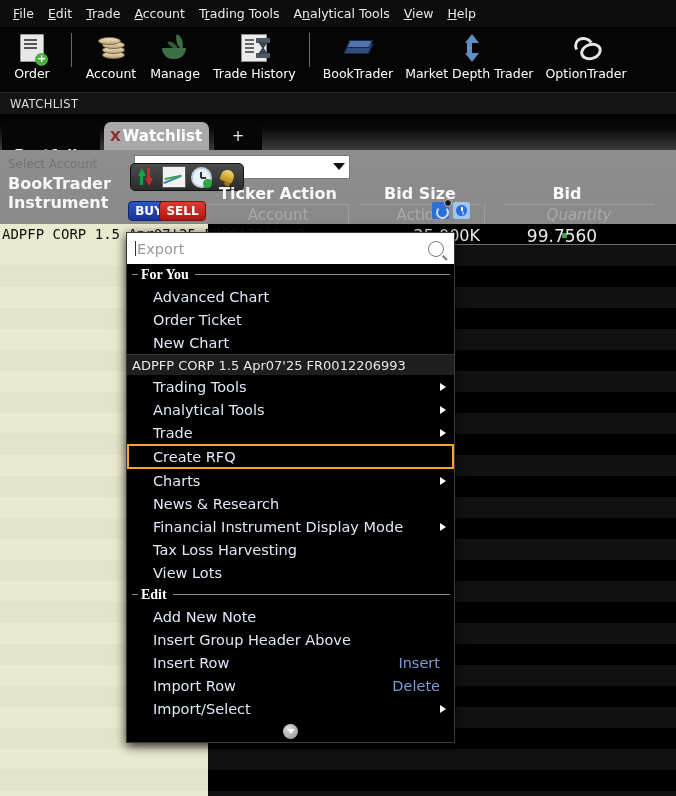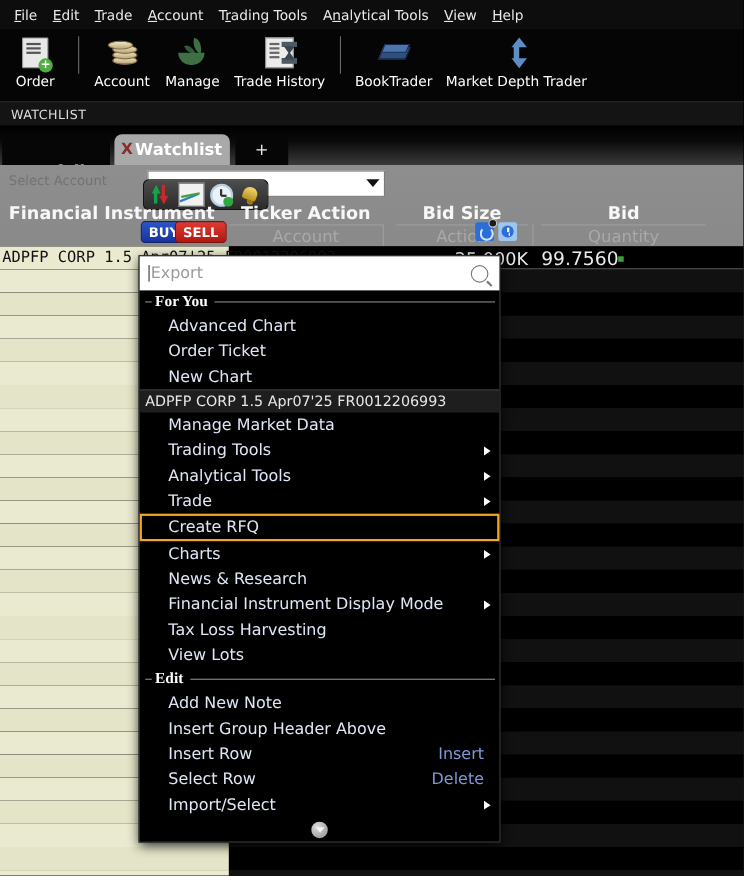--- a/index.html
+++ b/index.html
@@ -136,21 +136,21 @@
   .hcellA{position:absolute;top:0;height:22px;font-size:16px;font-weight:bold;color:#f7f7f7;
     display:flex;align-items:center;}
   .hcellB{position:absolute;top:22px;height:20px;font-size:15px;color:#a9a9a9;
     display:flex;align-items:center;border-top:1px solid #9e9e9e;}
   #h-fi{left:8px;width:200px;}
   #h-ta{left:208px;width:140px;justify-content:center;}
   #h-bs{left:360px;width:120px;justify-content:center;}
   #h-bid{left:492px;width:150px;justify-content:center;}
   #h-acct{left:208px;width:140px;justify-content:center;}
   #h-act{left:360px;width:120px;justify-content:center;}
-  #h-qty{left:492px;width:150px;justify-content:center;}
+  #h-qty{left:504px;width:150px;justify-content:center;font-style:italic;}
   .hsep{position:absolute;top:22px;width:1px;height:20px;background:#9e9e9e;}
   
   #chip1{position:absolute;left:432px;top:202px;width:17px;height:17px;background:#2b6fd6;border-radius:2px;}
   #chip1:before{content:"";position:absolute;left:4px;top:4px;width:9px;height:9px;border:2px solid #cfe2ff;
     border-radius:50%;border-top-color:transparent;}
   #chip1 i{position:absolute;right:-3px;top:-3px;width:6px;height:6px;border-radius:50%;background:#1a1a1a;border:1px solid #ccc;}
   #chip2{position:absolute;left:453px;top:202px;width:17px;height:17px;background:#9ec6f0;border-radius:2px;}
   #chip2:before{content:"";position:absolute;left:3px;top:3px;width:11px;height:11px;border-radius:50%;
     background:#2b6fd6;}
   #chip2:after{content:"";position:absolute;left:8px;top:5px;width:1.6px;height:4px;background:#fff;
@@ -161,21 +161,21 @@
   .grow.odd{background:#111111;}
   .grow.even{background:#000000;}
   .lcol{position:absolute;left:0;top:0;width:208px;height:21px;background:#eaead0;}
   .lcol.alt{background:#e4e4c8;}
   #row0{top:0;background:#000;}
   #row0 .lcol{background:#eaead0;}
   #row0 .fi{position:absolute;left:2px;top:2px;font-size:14px;color:#111;
     font-family:"DejaVu Sans Mono","Liberation Mono",monospace;white-space:nowrap;}
   #row0 .bidsize{position:absolute;left:360px;top:2px;width:120px;text-align:right;font-size:16px;color:#e9e9e9;
     font-family:"DejaVu Sans","Liberation Sans",sans-serif;}
-  #row0 .bidval{position:absolute;left:492px;top:2px;width:140px;text-align:left;font-size:17px;color:#e9e9e9;}
+  #row0 .bidval{position:absolute;left:492px;top:2px;width:140px;text-align:center;font-size:17px;color:#e9e9e9;}
   #row0 .tick{position:absolute;left:562px;top:9px;width:5px;height:5px;background:#3fa03f;}
   #row0 .underline{position:absolute;left:208px;top:20px;width:468px;height:1px;background:#6f6f6f;}
   
   #ctxmenu{position:absolute;left:126px;top:232px;width:327px;background:#000;
     border:1px solid #3b3b3b;box-shadow:0 3px 10px rgba(0,0,0,.85);}
   #searchbox{height:31px;background:#fff;display:flex;align-items:center;padding:0 8px;box-sizing:border-box;}
   #searchbox .caret{width:1px;height:15px;background:#333;margin-right:1px;}
   #searchbox .ph{flex:1;font-size:14.5px;color:#9a9a9a;}
   #searchbox .mag{width:14px;height:14px;border:1.6px solid #7a7a7a;border-radius:50%;position:relative;margin-right:2px;}
   #searchbox .mag:after{content:"";position:absolute;right:-5px;bottom:-3px;width:6px;height:1.6px;
@@ -263,20 +263,29 @@
     <span class="lb">BookTrader</span>
   </div>
   <div class="tbtn">
     <span class="gl">
         <span class="ic-arrows">
           <i></i>
         </span>
       </span>
     <span class="lb">Market Depth Trader</span>
   </div>
+  <div class="tbtn">
+    <span class="gl">
+        <span class="ic-opt">
+          <span class="r1"></span>
+          <span class="r2"></span>
+        </span>
+      </span>
+    <span class="lb">OptionTrader</span>
+  </div>
 </div>
 
 <div id="wltitle">
   <span>WATCHLIST</span>
 </div>
 
 <div id="tabstrip">
   <div class="tab" id="tab-portfolio">
     <span class="tlb">Portfolio</span>
   </div>
@@ -306,21 +315,21 @@
   <span class="mtic mt-clock">
       <i></i>
     </span>
   <span class="mtic mt-bell"></span>
 </div>
 
 <div id="buybtn">BUY</div>
 <div id="sellbtn">SELL</div>
 
 <div id="thead">
-  <div class="hcellA" id="h-fi">Financial Instrument</div>
+  <div class="hcellA" id="h-fi">BookTrader Instrument</div>
   <div class="hcellA" id="h-ta">Ticker Action</div>
   <div class="hcellA" id="h-bs">Bid Size</div>
   <div class="hcellA" id="h-bid">Bid</div>
 
   <div class="hcellB" id="h-acct">Account</div>
   <div class="hcellB" id="h-act">Action</div>
   <div class="hcellB" id="h-qty">Quantity</div>
   <div class="hsep" style="left:348px;"></div>
   <div class="hsep" style="left:484px;"></div>
 </div>
@@ -443,23 +452,20 @@
     <span class="lbl">Order Ticket</span>
   </div>
   <div class="mrow">
     <span class="lbl">New Chart</span>
   </div>
 
   <div class="instrhdr">
     <span class="it">ADPFP CORP 1.5 Apr07'25 FR0012206993</span>
   </div>
   <div class="mrow">
-    <span class="lbl">Manage Market Data</span>
-  </div>
-  <div class="mrow">
     <span class="lbl">Trading Tools</span>
     <span class="arw"></span>
   </div>
   <div class="mrow">
     <span class="lbl">Analytical Tools</span>
     <span class="arw"></span>
   </div>
   <div class="mrow">
     <span class="lbl">Trade</span>
     <span class="arw"></span>
@@ -494,21 +500,21 @@
     <span class="lbl">Add New Note</span>
   </div>
   <div class="mrow">
     <span class="lbl">Insert Group Header Above</span>
   </div>
   <div class="mrow">
     <span class="lbl">Insert Row</span>
     <span class="acc">Insert</span>
   </div>
   <div class="mrow">
-    <span class="lbl">Select Row</span>
+    <span class="lbl">Import Row</span>
     <span class="acc">Delete</span>
   </div>
   <div class="mrow">
     <span class="lbl">Import/Select</span>
     <span class="arw"></span>
   </div>
 
   <div id="scrolldn">
     <span class="knob"></span>
   </div>

